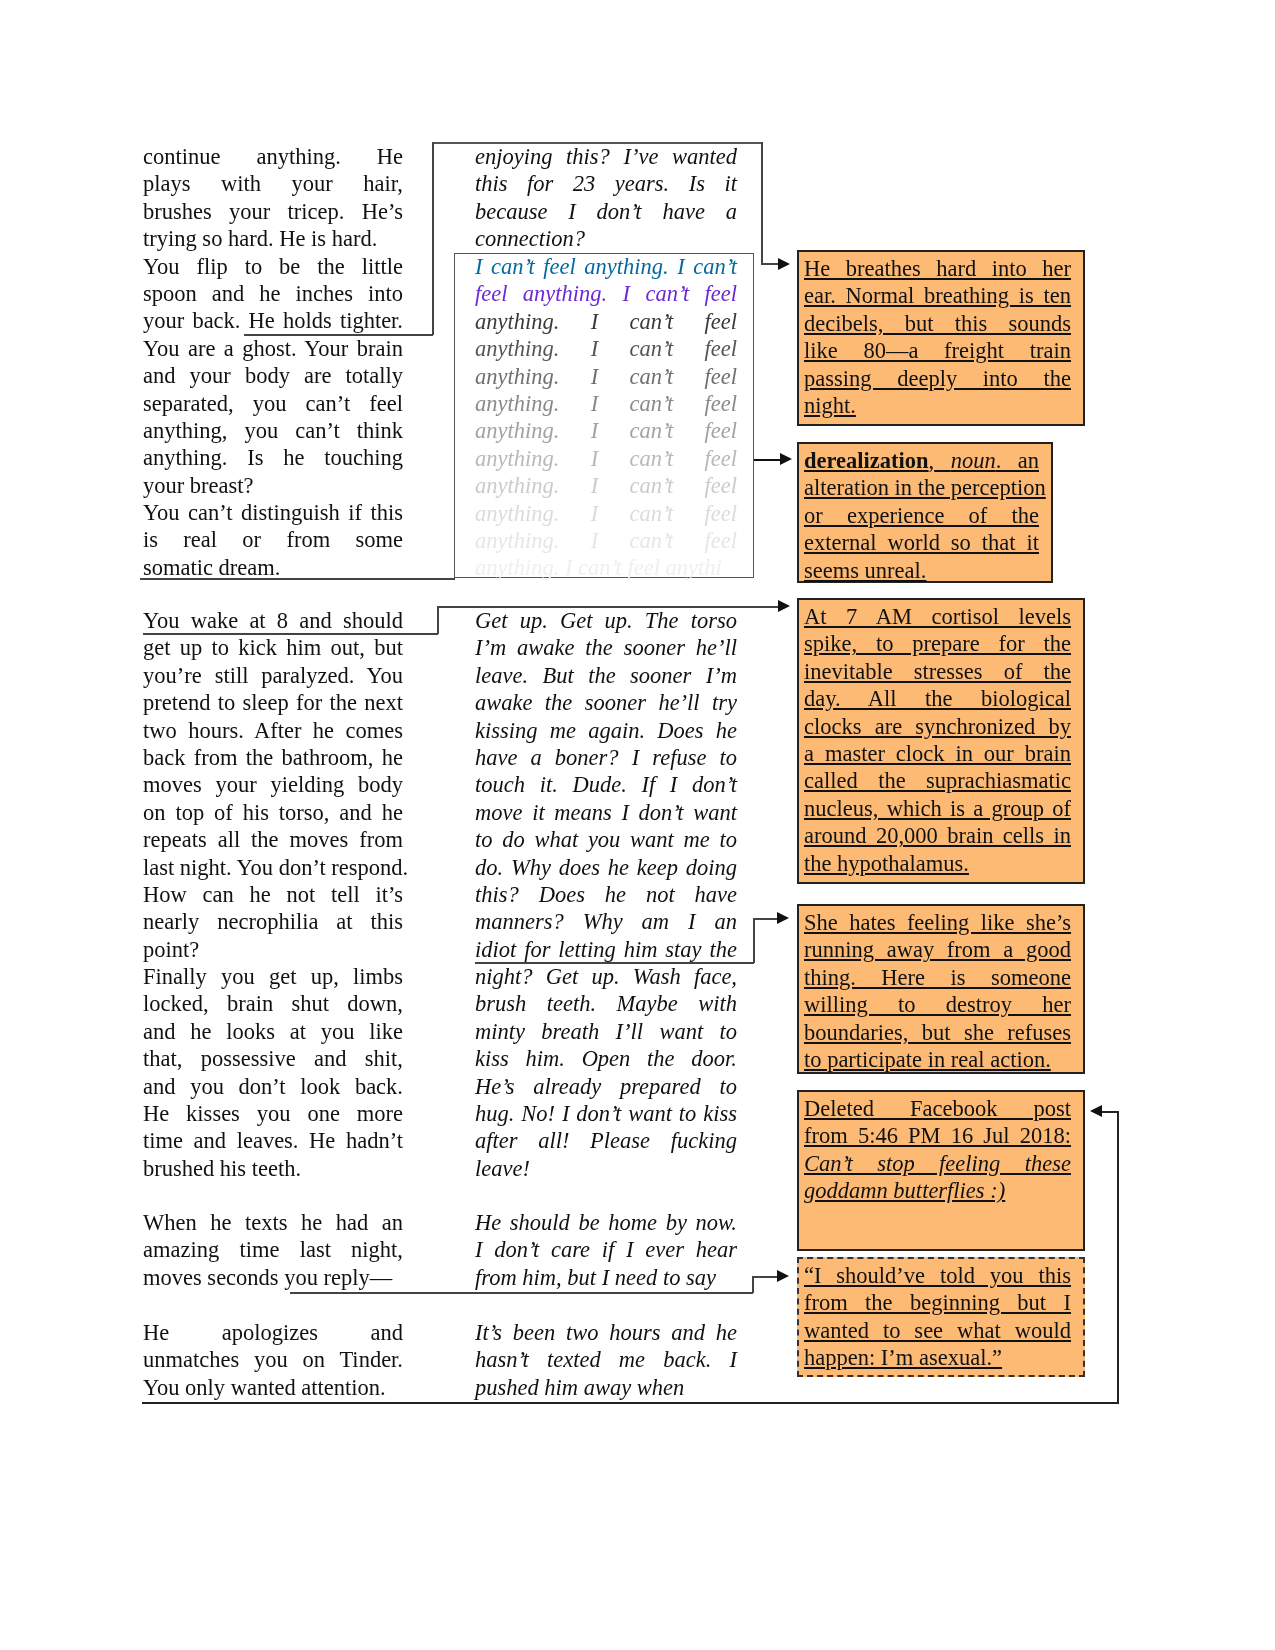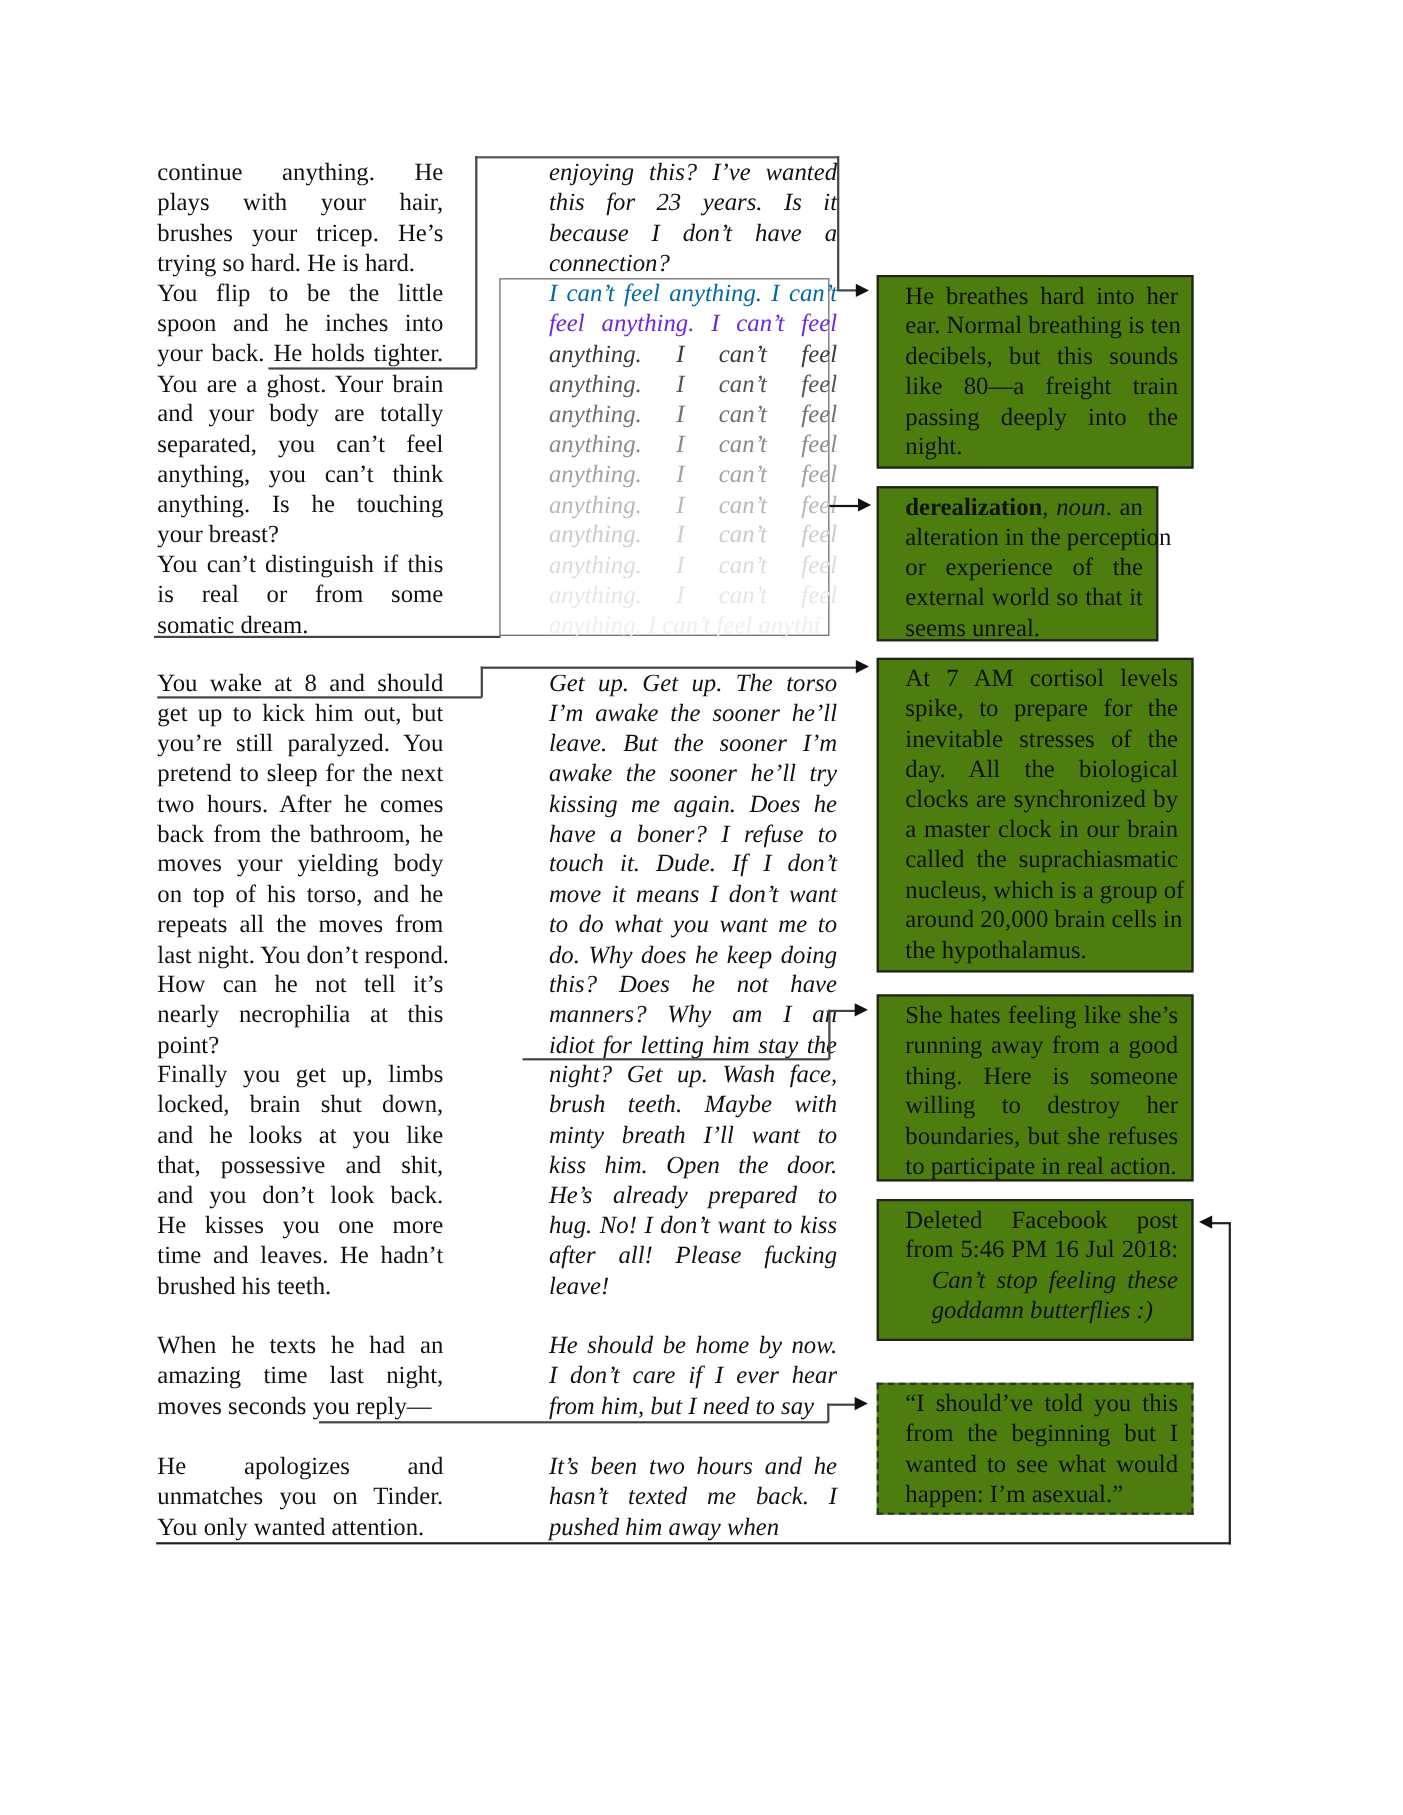--- a/index.html
+++ b/index.html
@@ -1,22 +1,22 @@
 <!DOCTYPE html>
 <html><head>
 <meta charset="utf-8">
 <style>
   html, body { margin: 0; padding: 0; background: #ffffff; }
   body { width: 1275px; height: 1650px; position: relative; overflow: hidden;
          font-family: "Liberation Serif", "DejaVu Serif", serif; color: #111; }
   .col { position: absolute; font-size: 22.5px; line-height: 27.4px; }
   .line { display: block; height: 27.4px; white-space: nowrap; text-align: justify; text-align-last: justify; }
   .line.last { text-align-last: left; }
-  .it { font-style: italic; margin-left: 24px; }
-  .box { position: absolute; border: 2px solid #222; box-sizing: border-box; background: #4d7c0f; padding: 3px 12px 0 24px; font-size: 22.5px; line-height: 27.4px; }
+  .it { font-style: italic; }
+  .box { position: absolute; border: 2px solid #222; box-sizing: border-box; background: #fdba74; padding: 3px 12px 0 5px; font-size: 22.5px; line-height: 27.4px; text-decoration: underline; }
   .box.dashed { border: 2px dashed #333; }
   .hl { position: absolute; background: #444; height: 1.5px; }
   .vl { position: absolute; background: #444; width: 1.5px; }
   .frame { position: absolute; border: 1.5px solid #555; box-sizing: border-box; }
   .arrow-r { position: absolute; width: 0; height: 0; border-top: 6px solid transparent; border-bottom: 6px solid transparent; border-left: 12px solid #111; }
   .arrow-l { position: absolute; width: 0; height: 0; border-top: 6px solid transparent; border-bottom: 6px solid transparent; border-right: 12px solid #111; }
   b { font-weight: bold; }
 </style>
 </head>
 <body>
@@ -164,21 +164,21 @@
 
 <div class="box" style="left:797px; top:904px; width:288px; height:170px;">
   <span class="line">She hates feeling like she’s</span>
   <span class="line">running away from a good</span>
   <span class="line">thing. Here is someone</span>
   <span class="line">willing to destroy her</span>
   <span class="line">boundaries, but she refuses</span>
   <span class="line last">to participate in real action.</span>
 </div>
 
-<div class="box" style="left:797px; top:1090px; width:288px; height:129px;">
+<div class="box" style="left:797px; top:1090px; width:288px; height:161px;">
   <span class="line">Deleted Facebook post</span>
   <span class="line">from 5:46 PM 16 Jul 2018:</span>
   <span class="line it">Can’t stop feeling these</span>
   <span class="line it last">goddamn butterflies :)</span>
 </div>
 
 <div class="col" style="left:143px; top:1209px; width:260px;">
   <span class="line">When he texts he had an</span>
   <span class="line">amazing time last night,</span>
   <span class="line last">moves seconds you reply—</span>

